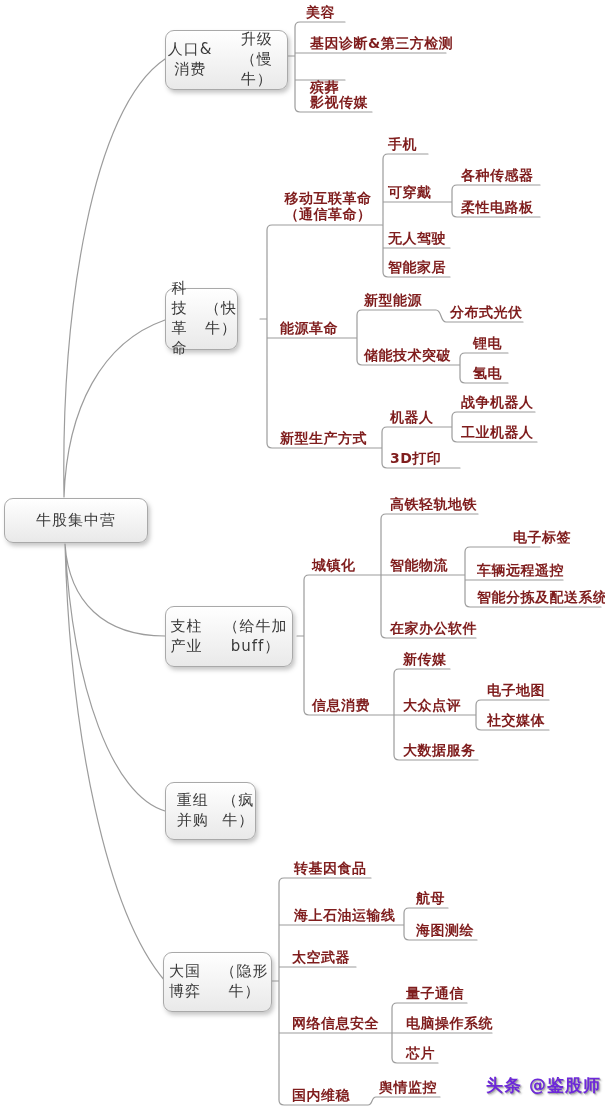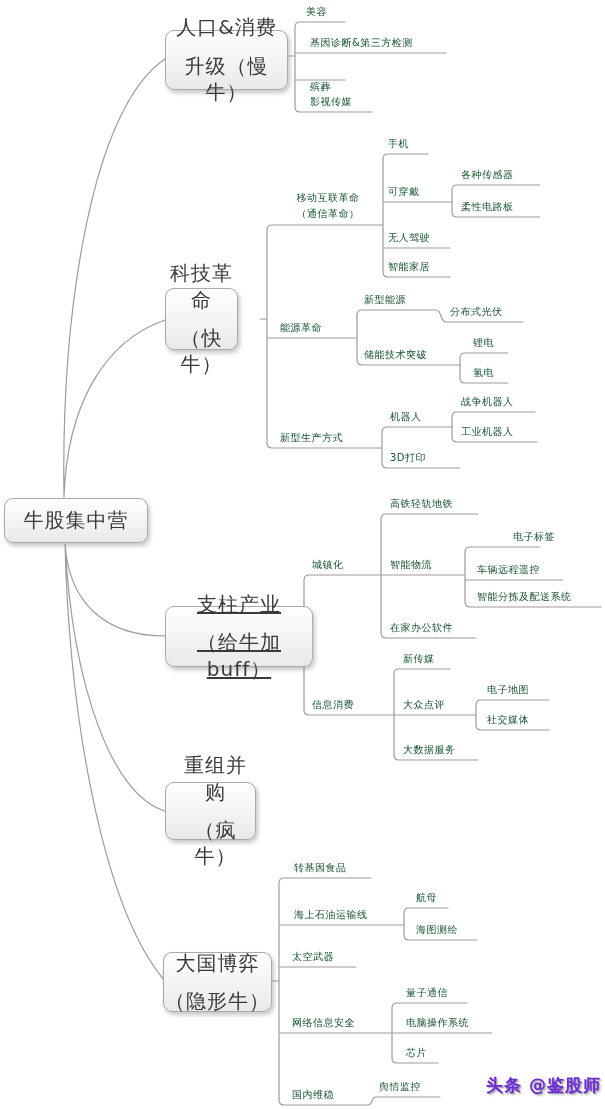--- a/index.html
+++ b/index.html
@@ -2,31 +2,31 @@
 <html><head>
 <meta charset="utf-8">
 <style>
   html,body{margin:0;padding:0;background:#fff;}
   #stage{
     position:relative;width:605px;height:1109px;background:#ffffff;overflow:hidden;
     font-family:"DejaVu Sans","Liberation Sans",sans-serif;
   }
   #wires{position:absolute;left:0;top:0;}
   .leaf{
-    position:absolute;font-size:10px;color:#14532d;white-space:nowrap;
-    letter-spacing:.5px;line-height:16px;
+    position:absolute;font-size:14px;color:#7f1d1d;white-space:nowrap;
+    letter-spacing:.5px;line-height:16px;font-weight:bold;
   }
   .leaf2{text-align:center;}
   .box{
     position:absolute;box-sizing:border-box;
     border:1.4px solid #a9a9a9;border-radius:9px;
     background:linear-gradient(#ffffff,#e9e9e9);
     box-shadow:2px 3px 4px rgba(130,130,130,.45);
-    display:flex;flex-direction:column;align-items:center;justify-content:center;
-    font-size:20px;color:#3a3a3a;line-height:1.32;letter-spacing:1px;text-align:center;gap:12px;
+    display:flex;align-items:center;justify-content:center;
+    font-size:15px;color:#3a3a3a;line-height:1.32;letter-spacing:1px;text-align:center;gap:12px;
   }
   .box span{display:block;}
   #watermark{
     position:absolute;left:486px;top:1074px;font-size:17px;font-weight:bold;
     color:#6d28d9;letter-spacing:1px;
     text-shadow:1px 1px 0 #a9a9a9,2px 2px 2px #c6c6c6;
   }
 </style>
 </head>
 <body>
@@ -51,21 +51,21 @@
   </div>
 
   <div class="box" style="left:165px;top:30px;width:123px;height:60px;">
     <span>人口&amp;消费</span>
     <span>升级（慢牛）</span>
   </div>
   <div class="box" style="left:165px;top:288px;width:73px;height:62px;">
     <span>科技革命</span>
     <span>（快牛）</span>
   </div>
-  <div class="box" style="left:165px;top:606px;width:148px;height:61px;text-decoration:underline;">
+  <div class="box" style="left:165px;top:606px;width:128px;height:61px;">
     <span>支柱产业</span>
     <span>（给牛加buff）</span>
   </div>
   <div class="box" style="left:165px;top:782px;width:91px;height:58px;padding-left:10px;">
     <span>重组并购</span>
     <span>（疯牛）</span>
   </div>
   <div class="box" style="left:163px;top:952px;width:109px;height:60px;">
     <span>大国博弈</span>
     <span>（隐形牛）</span>

